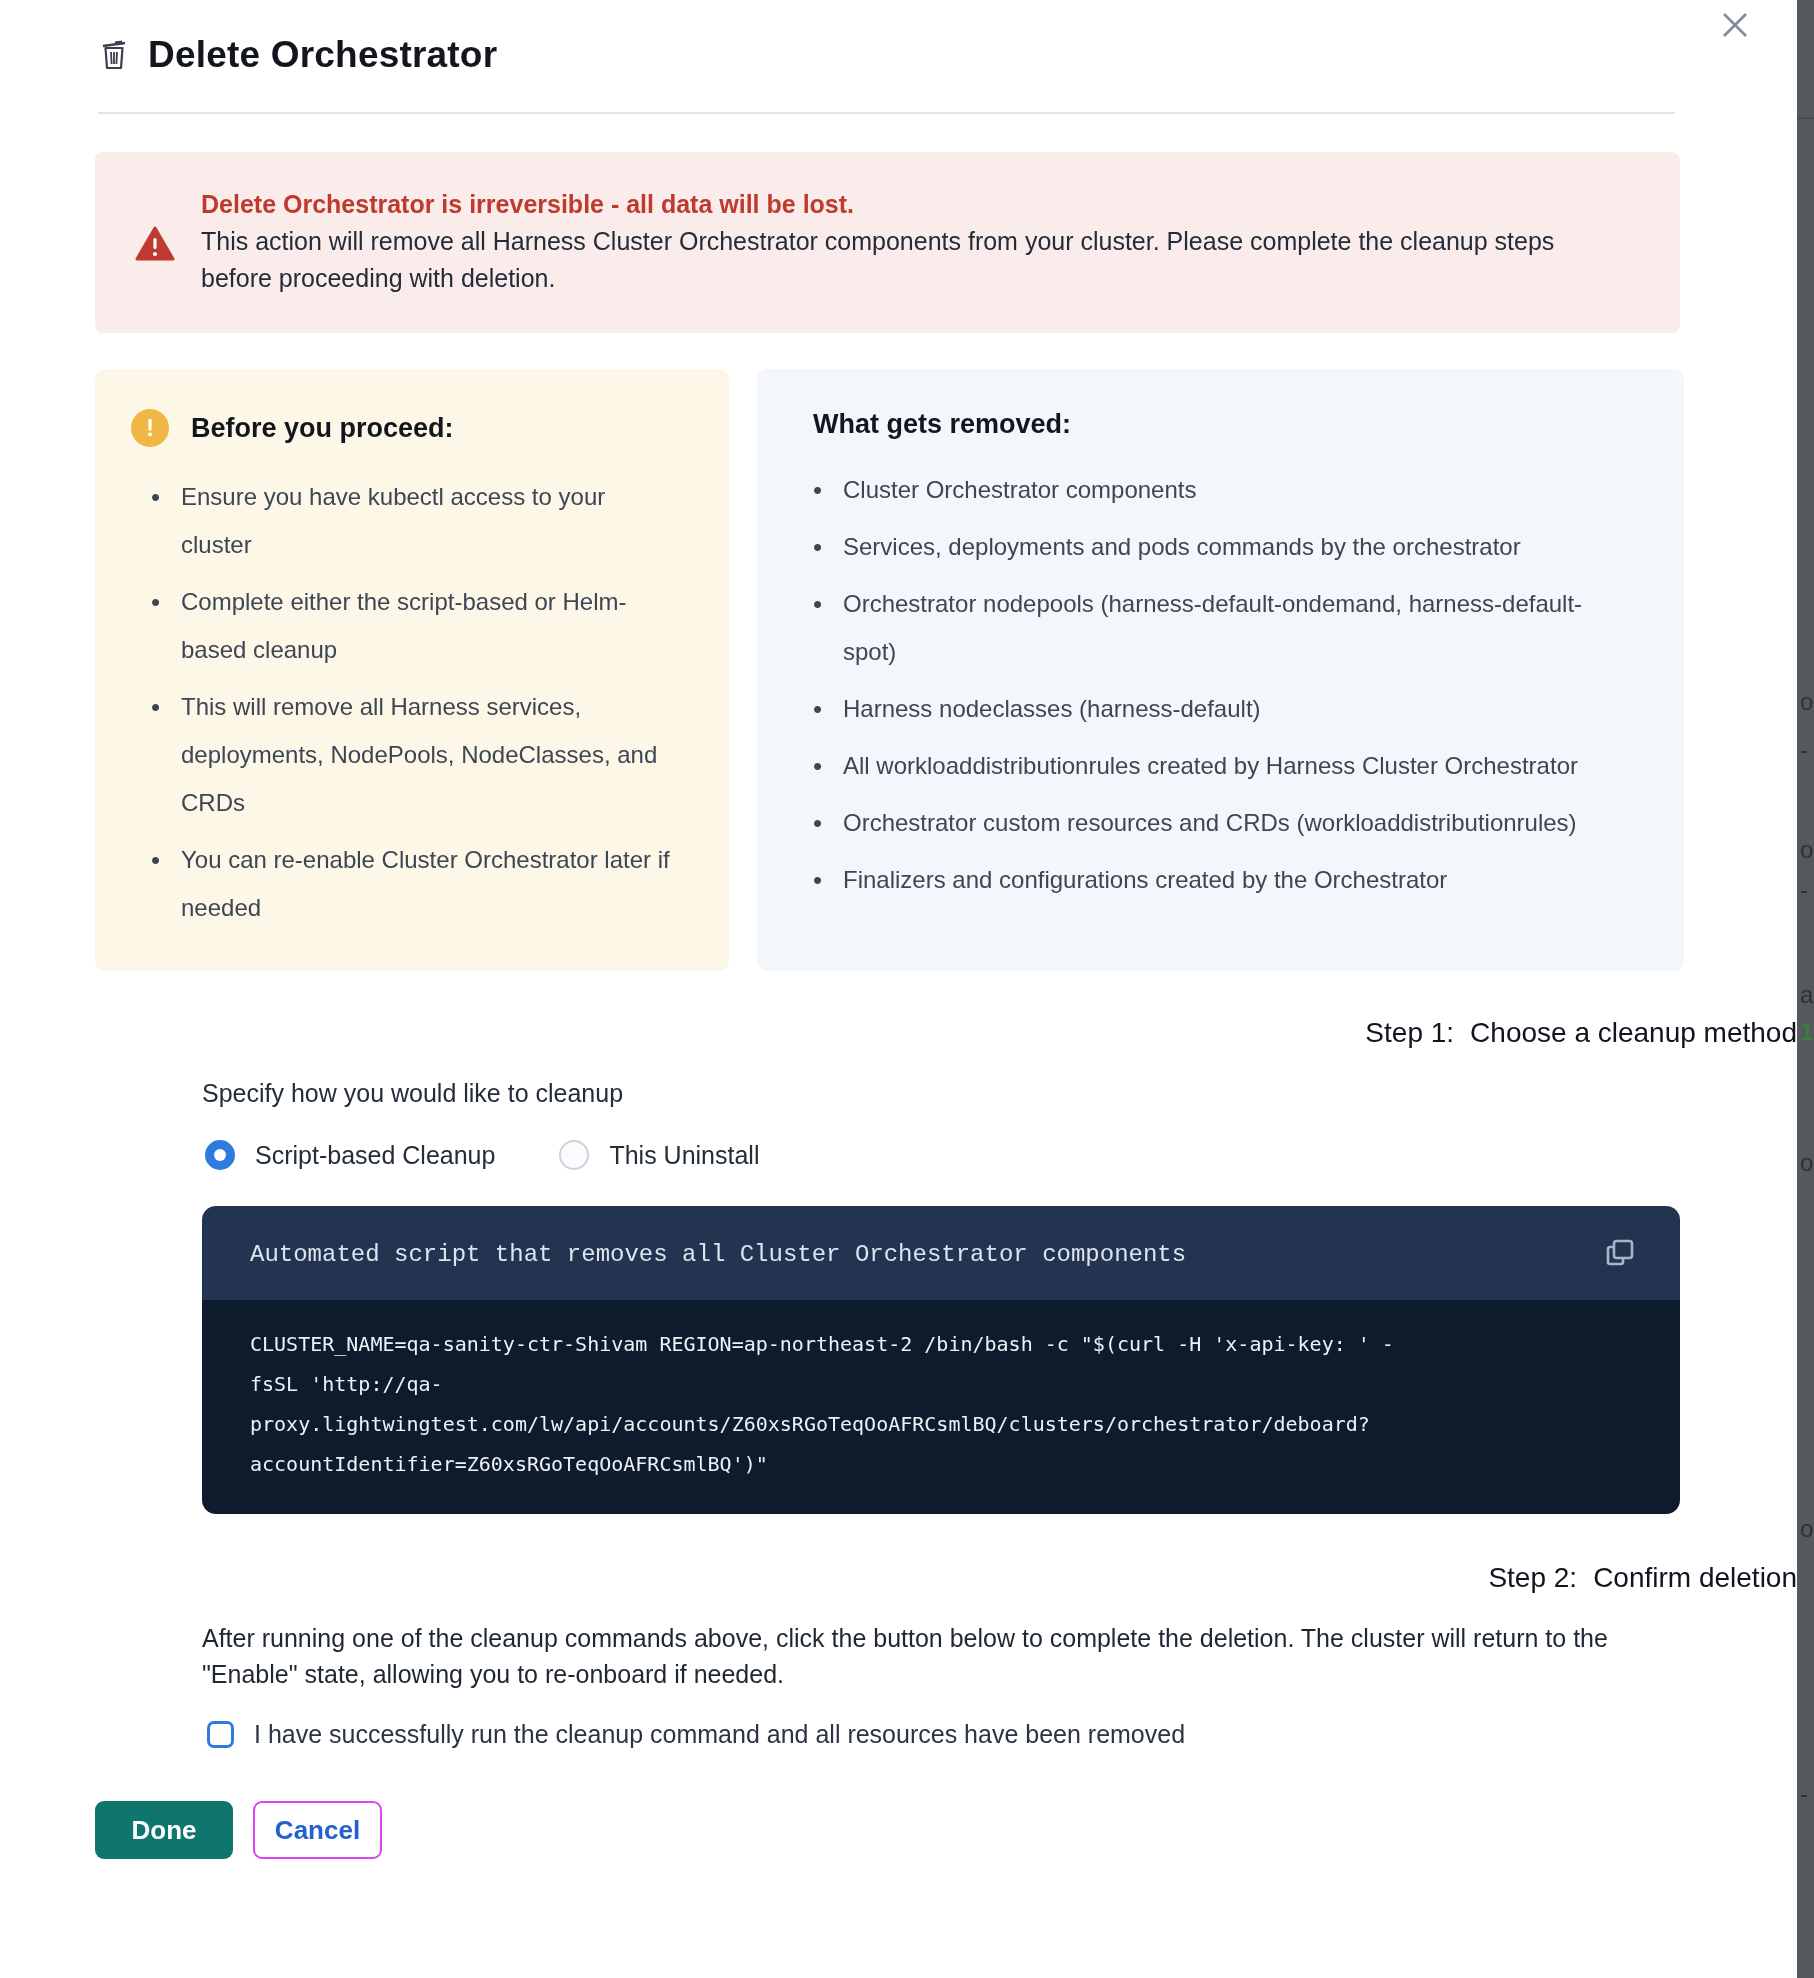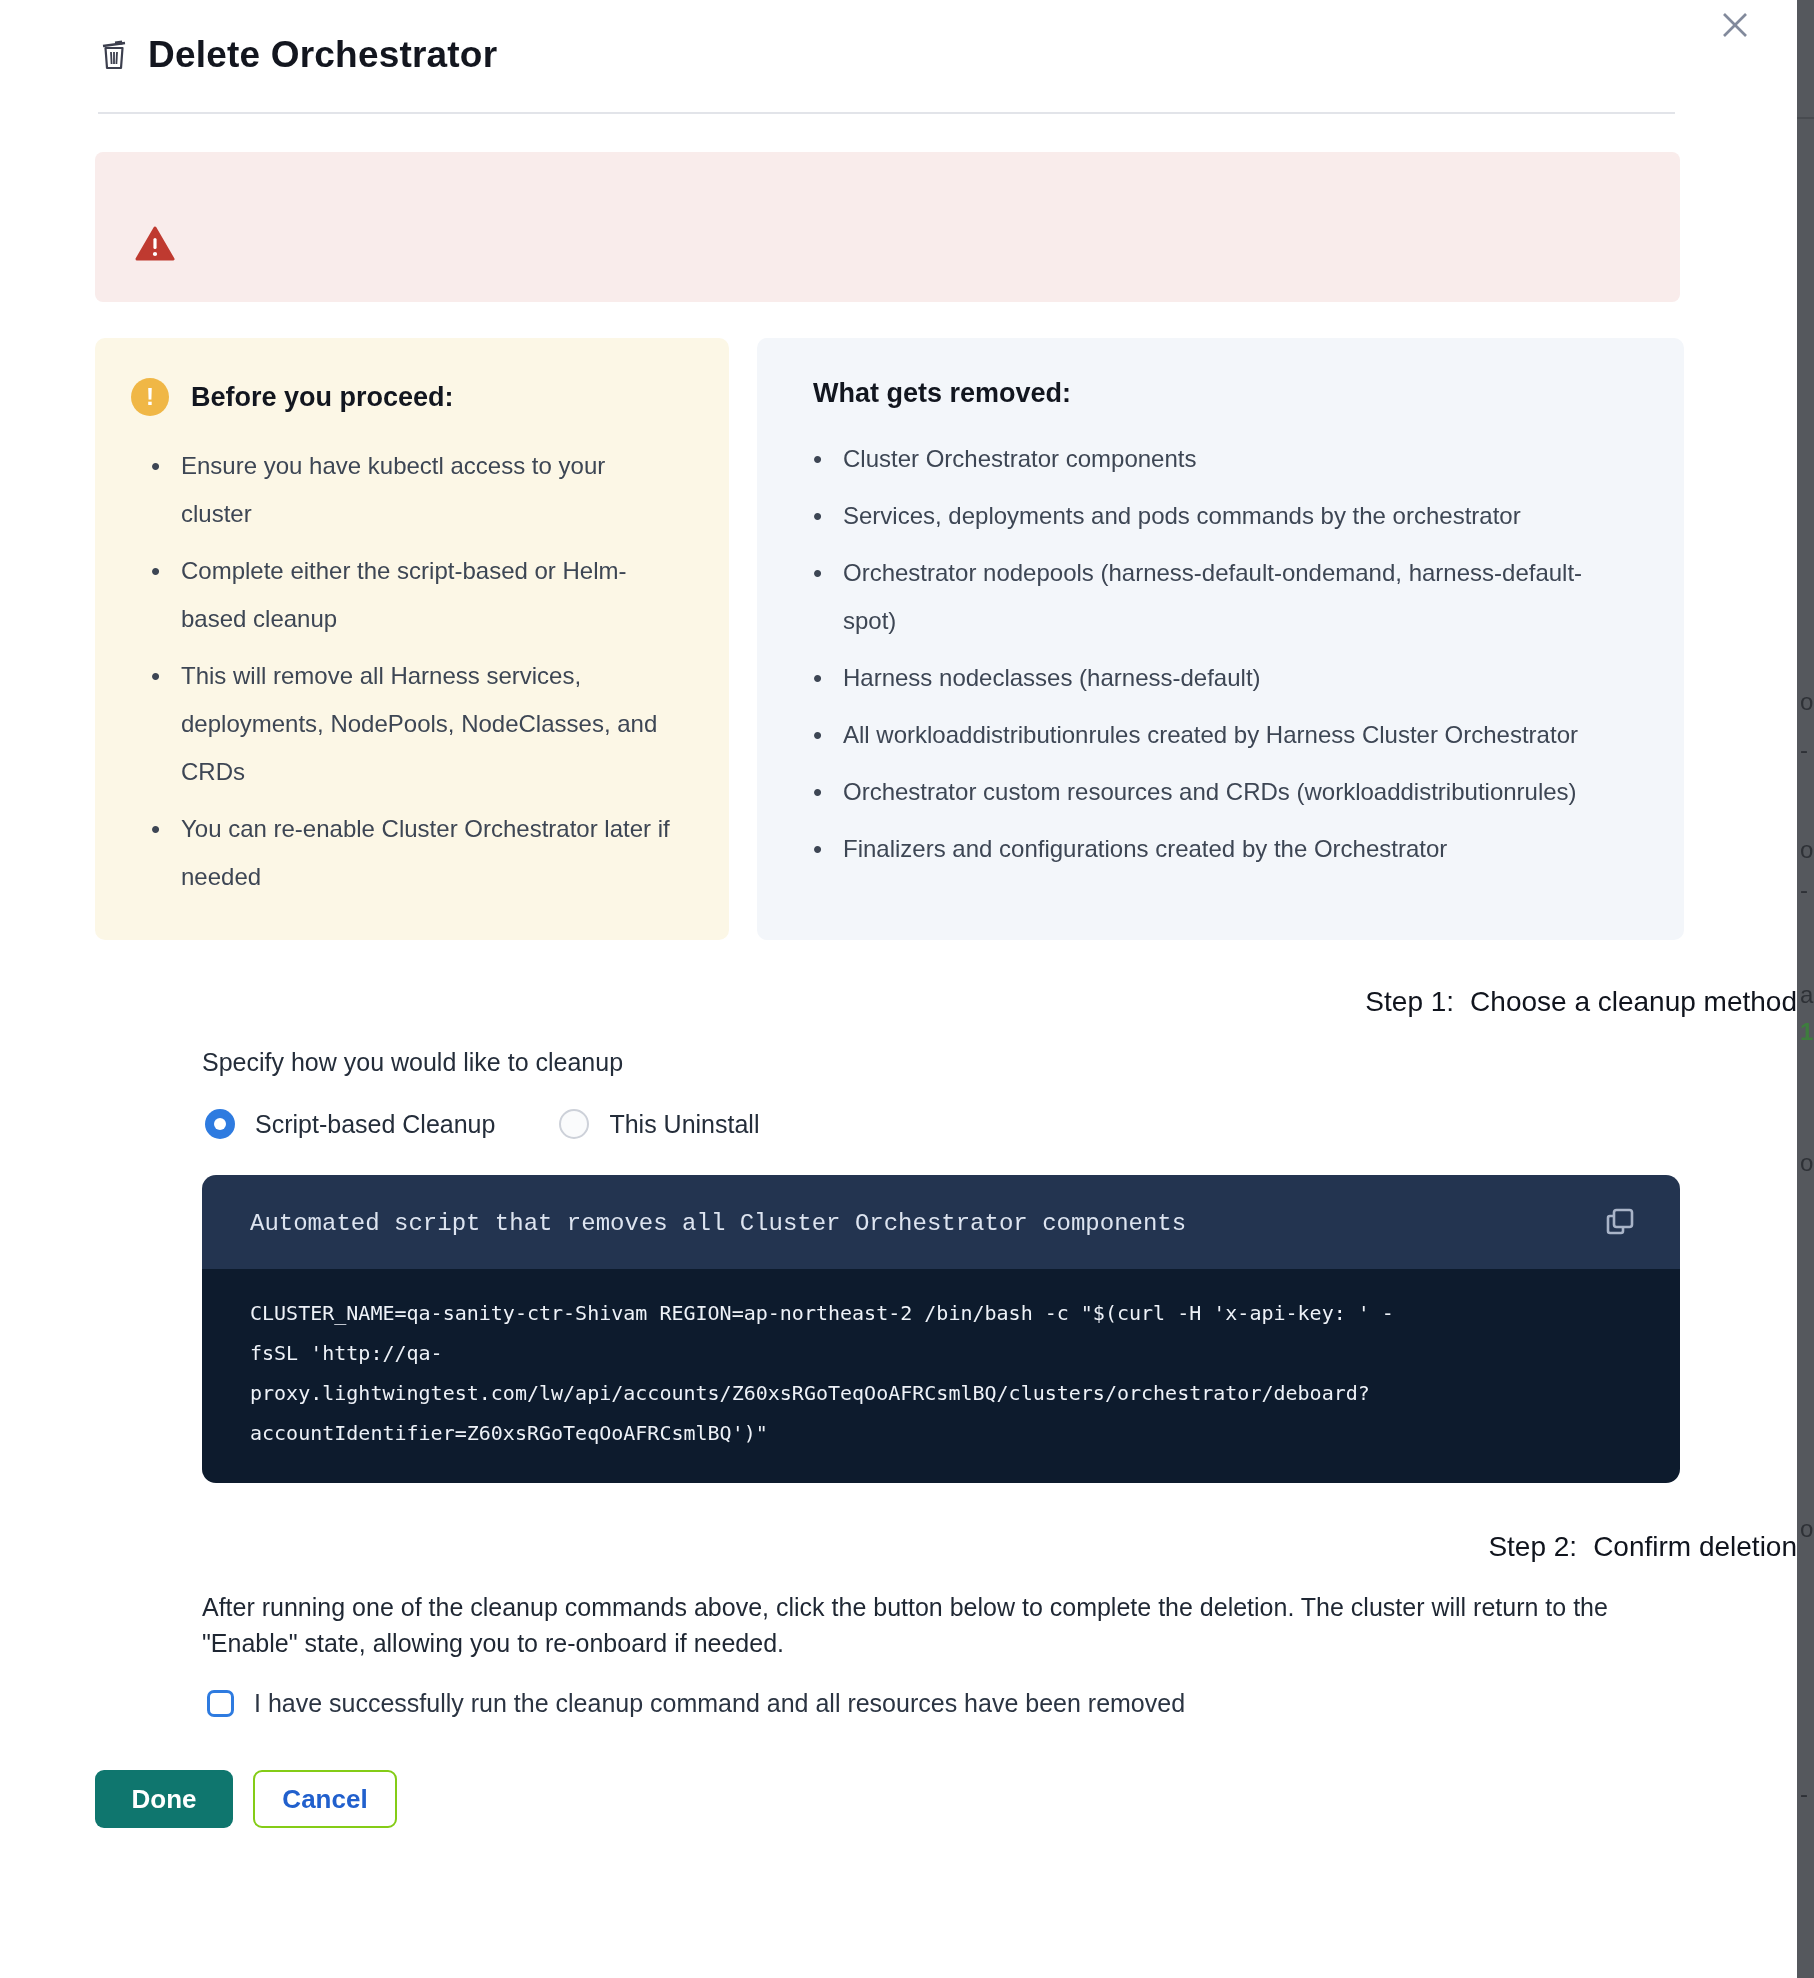--- a/index.html
+++ b/index.html
@@ -76,21 +76,21 @@
   .step2-desc{margin:26px 0 0 202px;max-width:1470px;font-size:25px;color:#1f2733;line-height:36px;}
   .check-row{display:flex;align-items:center;gap:20px;margin:28px 0 0 207px;cursor:pointer;}
   .checkbox{width:27px;height:27px;border:3px solid #2e7be0;border-radius:7px;background:#fff;box-sizing:border-box;flex:0 0 auto;}
   .check-label{font-size:25px;color:#2b3442;}
 
   
   .btn-row{display:flex;gap:20px;margin:52px 0 0 95px;}
   .btn{height:58px;border-radius:9px;font-family:"Liberation Sans",sans-serif;
     font-size:26px;font-weight:bold;cursor:pointer;}
   .btn-done{width:138px;background:#0f766e;color:#ffffff;border:none;}
-  .btn-cancel{width:144px;background:#ffffff;color:#2160cd;border:2px solid #84cc16;}
+  .btn-cancel{width:129px;background:#ffffff;color:#2160cd;border:2px solid #d946ef;}
 
   
   .page-edge{position:absolute;right:0;top:0;width:17px;height:1978px;background:#55585d;overflow:hidden;}
   .strip-line{position:absolute;left:0;right:0;top:117px;height:2px;background:#484b50;}
   .frag{position:absolute;left:3px;font-size:24px;color:#2e3136;font-family:"Liberation Sans",sans-serif;}
   .frag.green{color:#3e7d3e;font-weight:bold;}
   .f0{top:688px}.f1{top:736px}.f2{top:836px}.f3{top:876px}.f4{top:981px}
   .f5{top:1018px}.f6{top:1149px}.f7{top:1515px}.f8{top:1780px}
 </style>
 </head>
@@ -122,20 +122,24 @@
   <div class="divider"></div>
 
   <div class="banner">
     <span class="warn-tri">
       <svg width="40" height="36" viewBox="0 0 40 36">
         <path d="M20 2 L38 33 L2 33 Z" fill="#bf3a30" stroke="#bf3a30" stroke-width="3" stroke-linejoin="round"></path>
         <rect x="18.4" y="12" width="3.2" height="11" rx="1.6" fill="#ffffff"></rect>
         <circle cx="20" cy="28" r="2.1" fill="#ffffff"></circle>
       </svg>
     </span>
+    <div>
+      <div class="banner-head">Delete Orchestrator is irreversible - all data will be lost.</div>
+      <div class="banner-body">This action will remove all Harness Cluster Orchestrator components from your cluster. Please complete the cleanup steps before proceeding with deletion.</div>
+    </div>
   </div>
 
   <div class="boxes">
 
     <div class="box yellow">
       <div class="box-title-row">
         <span class="alert-circle">!</span>
         <h3>Before you proceed:</h3>
       </div>
       <ul>

